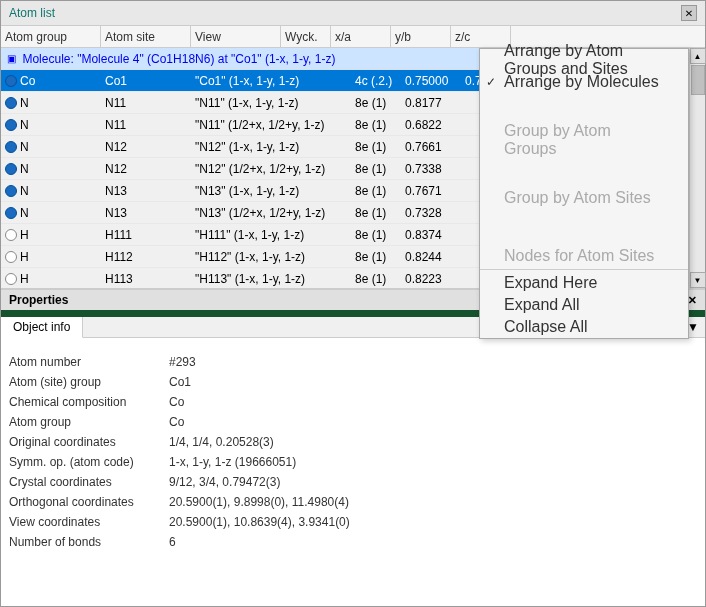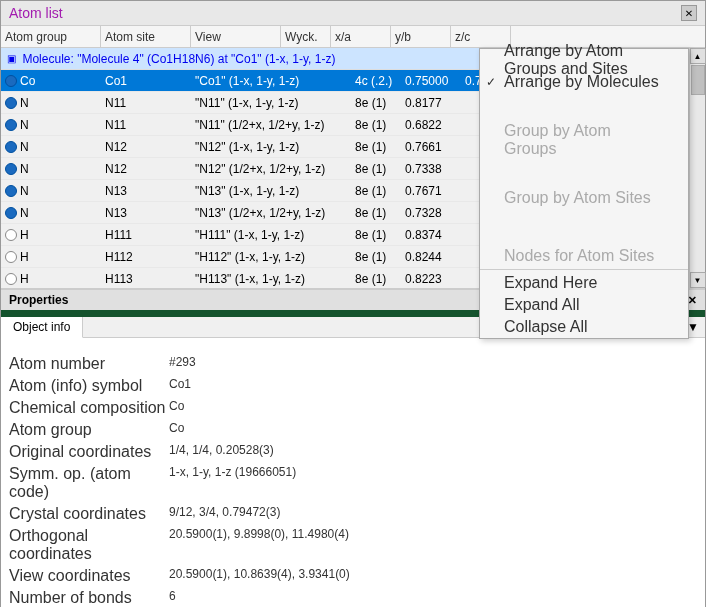--- a/index.html
+++ b/index.html
@@ -1,21 +1,21 @@
 <!DOCTYPE html>
 <html><head>
   <meta charset="utf-8">
   <style>
     * { box-sizing: border-box; margin: 0; padding: 0; }
     body { font-family: 'Segoe UI', Tahoma, Arial, sans-serif; font-size: 12px; background: #f0f0f0; }
 
     .window { width: 706px; height: 607px; background: #f0f0f0; border: 1px solid #999; display: flex; flex-direction: column; }
 
     .title-bar { background: #e8e8e8; border-bottom: 1px solid #ccc; padding: 4px 8px; display: flex; align-items: center; justify-content: space-between; }
-    .title-bar-text { font-size: 14px; color: #a21caf; }
+    .title-bar-text { font-size: 12px; color: #0f766e; }
     .title-bar-close { width: 16px; height: 16px; background: #ccc; border: 1px solid #999; cursor: pointer; display: flex; align-items: center; justify-content: center; font-size: 10px; }
 
     .table-area { flex: 0 0 auto; position: relative; }
 
     .column-headers { display: flex; background: #f5f5f5; border-bottom: 1px solid #ccc; height: 22px; align-items: center; }
     .col-header { border-right: 1px solid #ccc; padding: 0 4px; height: 100%; display: flex; align-items: center; font-size: 12px; color: #333; overflow: hidden; white-space: nowrap; }
 
     .col-atom-group { width: 100px; }
     .col-atom-site { width: 90px; }
     .col-atom { width: 90px; }
@@ -54,21 +54,21 @@
     .properties-header { background: #e0e0e0; padding: 3px 8px; font-size: 12px; font-weight: bold; display: flex; justify-content: space-between; align-items: center; border-bottom: 7px solid #14532d; }
     .properties-close { cursor: pointer; font-size: 11px; }
 
     .properties-tabs { display: flex; border-bottom: 1px solid #ccc; background: #f0f0f0; }
     .prop-tab { padding: 3px 12px; font-size: 12px; cursor: pointer; border-right: 1px solid #ccc; }
     .prop-tab.active { background: white; border-bottom: 1px solid white; margin-bottom: -1px; }
     .prop-tab-arrow { margin-left: auto; padding: 3px 6px; cursor: pointer; }
 
     .properties-content { flex: 1; padding: 8px; background: white; overflow: auto; }
     .prop-row { display: flex; margin-bottom: 2px; min-height: 18px; align-items: flex-start; }
-    .prop-label { width: 160px; font-size: 16px; color: #333; flex-shrink: 0; padding: 1px 0; }
+    .prop-label { width: 160px; font-size: 12px; color: #333; flex-shrink: 0; padding: 1px 0; }
     .prop-value { font-size: 12px; color: #333; padding: 1px 0; }
   </style>
 </head>
 <body>
 
 <div class="window">
 
   <div class="title-bar">
     <span class="title-bar-text">Atom list</span>
     <div class="title-bar-close">✕</div>
@@ -260,21 +260,21 @@
       </div>
       <div class="prop-tab-arrow">▼</div>
     </div>
     <div class="properties-content" id="properties-fields">
     <div style="height: 8px;"></div>
         <div class="prop-row">
           <div class="prop-label">Atom number</div>
           <div class="prop-value">#293</div>
         </div>
         <div class="prop-row">
-          <div class="prop-label">Atom (info) symbol</div>
+          <div class="prop-label">Atom (site) group</div>
           <div class="prop-value">Co1</div>
         </div>
         <div class="prop-row">
           <div class="prop-label">Chemical composition</div>
           <div class="prop-value">Co</div>
         </div>
         <div class="prop-row">
           <div class="prop-label">Atom group</div>
           <div class="prop-value">Co</div>
         </div>

